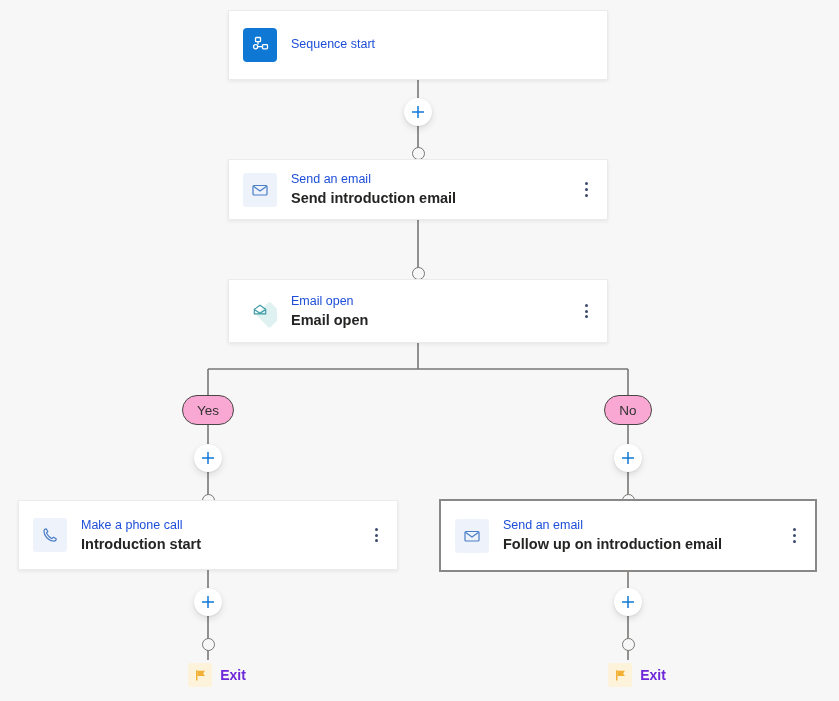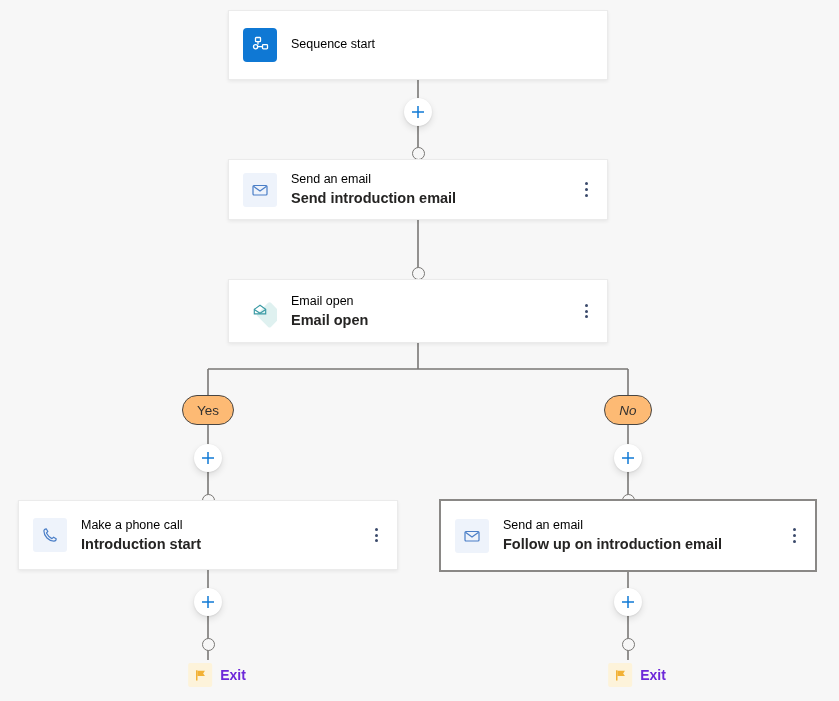--- a/index.html
+++ b/index.html
@@ -69,21 +69,21 @@
 
   .card-text {
     display: flex;
     flex-direction: column;
     justify-content: center;
     min-width: 0;
     flex: 1 1 auto;
   }
   .card-sub {
     font-size: 12.5px;
-    color: #000000;
+    color: #1d4ed8;
     line-height: 16px;
     margin-bottom: 2px;
     white-space: nowrap;
   }
   .card-title {
     font-size: 14.5px;
     font-weight: bold;
     color: #252423;
     line-height: 19px;
     white-space: nowrap;
@@ -140,21 +140,21 @@
   }
 
   
   .branch-pill {
     position: absolute;
     height: 30px;
     min-width: 48px;
     padding: 0 14px;
     border: 1.6px solid #484644;
     border-radius: 16px;
-    background: #fdba74;
+    background: #f9a8d4;
     color: #323130;
     font-size: 13.5px;
     display: flex;
     align-items: center;
     justify-content: center;
     box-sizing: border-box;
     transform: translate(-50%, -50%);
     cursor: pointer;
   }
 
@@ -273,21 +273,21 @@
       <div class="card-title">Email open</div>
     </div>
     <div class="kebab">
       <span></span>
         <span></span>
         <span></span>
     </div>
   </div>
 
   <div class="branch-pill" style="left:208px; top:410px;">Yes</div>
-  <div class="branch-pill" style="left:628px; top:410px;font-style:italic;">No</div>
+  <div class="branch-pill" style="left:628px; top:410px;">No</div>
 
   <div class="plus-btn" style="left:208px; top:458px;">
     <svg width="16" height="16" viewBox="0 0 16 16" stroke="#0f78d4" stroke-width="1.5">
       <line x1="8" y1="2" x2="8" y2="14"></line>
         <line x1="2" y1="8" x2="14" y2="8"></line>
     </svg>
   </div>
   <div class="dot" style="left:208px; top:500px;"></div>
 
   <div class="plus-btn" style="left:628px; top:458px;">

